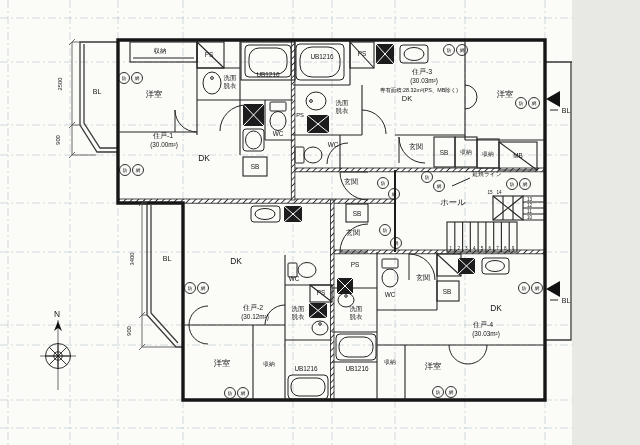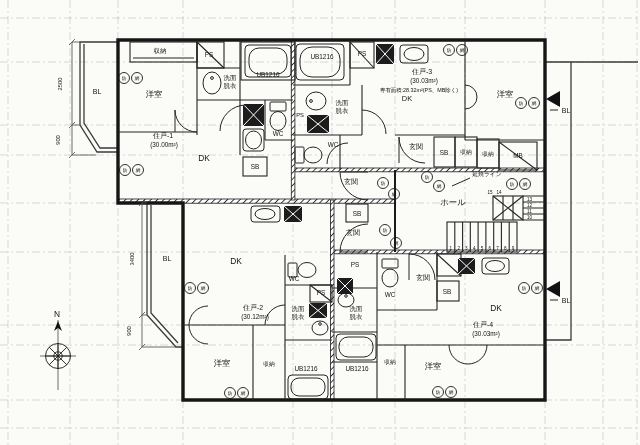--- a/index.html
+++ b/index.html
@@ -1,16 +1,16 @@
 <!DOCTYPE html>
 <html><head>
 <meta charset="utf-8">
 <style>
   html,body{margin:0;padding:0;background:#e8e8e4;}
-  .page{width:640px;height:445px;background:#fbfbf8;position:relative;overflow:hidden;}
+  .page{width:572px;height:445px;background:#fbfbf8;position:relative;overflow:hidden;}
   svg{position:absolute;left:0;top:0;}
   .lbl{font-family:"Liberation Sans","DejaVu Sans",sans-serif;fill:#141414;text-anchor:middle;}
   .s45{font-size:4.6px;} .s5{font-size:5.4px;} .s55{font-size:5.8px;}
   .s6{font-size:6.4px;} .s65{font-size:7px;} .s7{font-size:7.4px;} .s8{font-size:8.4px;}
   .grid{stroke:#b2c1c9;stroke-width:0.8;fill:none;stroke-dasharray:8 3 2 3;opacity:.7;}
   .w3{stroke:#161616;stroke-width:3.4;fill:none;stroke-linejoin:miter;}
   .w2{stroke:#1b1b1b;stroke-width:2;fill:none;}
   .w1{stroke:#242424;stroke-width:1.1;fill:none;}
   .fx{stroke:#242424;stroke-width:1;fill:none;}
   .bal{stroke:#3a3a3a;stroke-width:1.3;fill:none;}

